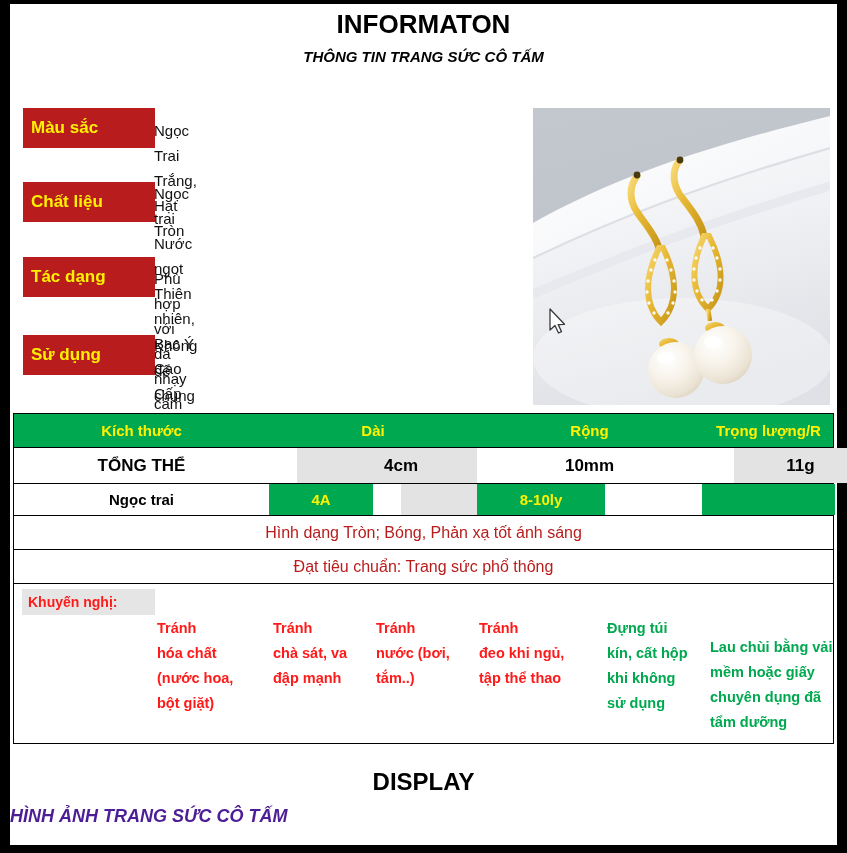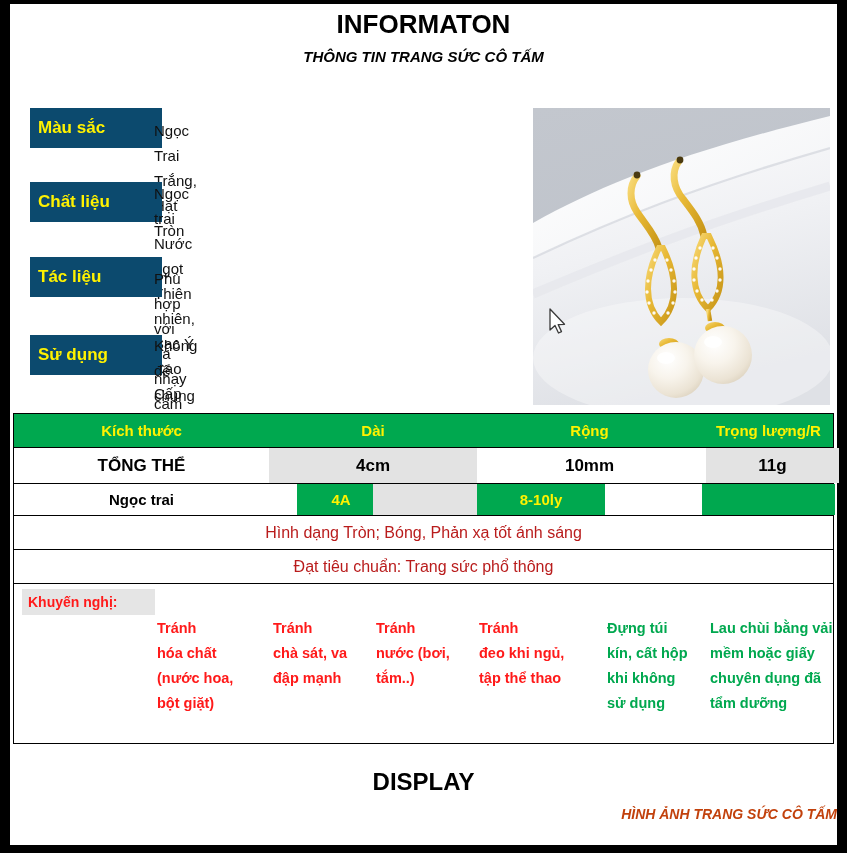--- a/index.html
+++ b/index.html
@@ -46,23 +46,23 @@
     font-size: 15px;
     font-weight: bold;
     font-style: italic;
     color: #000000;
   }
 
   
   .spec-row { position: absolute; left: 4px; }
   .spec-label {
     position: absolute;
-    left: 16px;
+    left: 9px;
     width: 132px;
-    background: #0c4a6e;
+    background: #b91c1c;
     color: #FFF200;
     font-size: 17px;
     font-weight: bold;
     display: flex;
     align-items: center;
     padding-left: 8px;
   }
   .spec-value {
     position: absolute;
     left: 140px;
@@ -117,21 +117,21 @@
 
   .hdr-row { height: 34px; background: #00A84F; border-bottom: 1.6px solid #000; }
   .hdr-row .tcell { color: #FFF200; font-weight: bold; font-size: 15px; }
 
   .size-row { height: 36px; border-bottom: 1.6px solid #000; }
   .size-row .tcell { font-weight: bold; color: #000; font-size: 17px; }
 
   .pearl-row { height: 32px; border-bottom: 1.6px solid #000; }
   .pearl-row .tcell { font-weight: bold; font-size: 15px; }
 
-  .gray { background: #e3e3e3; }
+  .gray { background: #e3e3e3; margin-left: 28px; }
   .greenfill { background: #00A84F; color: #FFF200 !important; }
   .whitefill { background: #ffffff; }
 
   .note-row {
     height: 34px;
     border-bottom: 1.6px solid #000;
     display: flex;
     align-items: center;
     justify-content: center;
     font-size: 16px;
@@ -168,25 +168,25 @@
     position: absolute;
     left: 0; top: 764px; width: 827px;
     text-align: center;
     font-size: 24px;
     font-weight: bold;
     color: #000;
   }
   .footer-sub {
     position: absolute;
     left: 0; top: 802px; width: 827px;
-    text-align: right;
-    font-size: 14px;
+    text-align: left;
+    font-size: 18px;
     font-weight: bold;
     font-style: italic;
-    color: #c2410c;
+    color: #4c1d95;
   }
 </style>
 </head>
 <body>
 
 <div id="page">
   <div class="canvas">
 
     <div class="header-title">INFORMATON</div>
     <div class="header-sub">THÔNG TIN TRANG SỨC CÔ TẤM</div>
@@ -196,21 +196,21 @@
       <div class="spec-value" style="top:10px;">Ngọc Trai Trắng, Hạt Tròn</div>
     </div>
 
     <div class="spec-row" style="top:178px;height:40px;">
       <div class="spec-label" style="top:0;height:40px;">Chất liệu</div>
       <div class="spec-value" style="top:-1px;">Ngọc trai Nước ngọt Thiên nhiên, Bạc Ý Cao
 Cấp S925 nạm Zirconia</div>
     </div>
 
     <div class="spec-row" style="top:253px;height:40px;">
-      <div class="spec-label" style="top:0;height:40px;">Tác liệu</div>
+      <div class="spec-label" style="top:0;height:40px;">Tác dạng</div>
       <div class="spec-value" style="top:9px;">Phù hợp với da nhạy cảm</div>
     </div>
 
     <div class="spec-row" style="top:331px;height:40px;">
       <div class="spec-label" style="top:0;height:40px;">Sử dụng</div>
       <div class="spec-value" style="top:-2px;">Không để chung với vật kim loại khác,
 lau sạch khi dính đồ ăn và rượu</div>
     </div>
 
     <div class="photo">
@@ -317,21 +317,21 @@
 
       <div class="trow size-row">
         <div class="tcell whitefill" style="left:0;width:255px;">TỔNG THỂ</div>
         <div class="tcell gray" style="left:255px;width:208px;">4cm</div>
         <div class="tcell whitefill" style="left:463px;width:225px;">10mm</div>
         <div class="tcell gray" style="left:692px;width:133px;">11g</div>
       </div>
 
       <div class="trow pearl-row">
         <div class="tcell whitefill" style="left:0;width:255px;color:#000;">Ngọc trai</div>
-        <div class="tcell greenfill" style="left:255px;width:88px;margin-left:28px;">4A</div>
+        <div class="tcell greenfill" style="left:255px;width:104px;">4A</div>
         <div class="tcell gray" style="left:359px;width:104px;"></div>
         <div class="tcell greenfill" style="left:463px;width:128px;">8-10ly</div>
         <div class="tcell whitefill" style="left:591px;width:97px;"></div>
         <div class="tcell greenfill" style="left:688px;width:133px;"></div>
       </div>
 
       <div class="note-row">Hình dạng Tròn; Bóng, Phản xạ tốt ánh sáng</div>
       <div class="note-row">Đạt tiêu chuẩn: Trang sức phổ thông</div>
 
       <div class="rec-block">
@@ -347,21 +347,21 @@
         <div class="rec-col rec-red" style="left:362px;width:100px;">Tránh
 nước (bơi,
 tắm..)</div>
         <div class="rec-col rec-red" style="left:465px;width:112px;">Tránh
 đeo khi ngủ,
 tập thể thao</div>
         <div class="rec-col rec-green" style="left:593px;width:100px;">Đựng túi
 kín, cất hộp
 khi không
 sử dụng</div>
-        <div class="rec-col rec-green" style="left:696px;width:126px;">Lau chùi bằng vải
+        <div class="rec-col rec-green" style="left:696px;width:126px;margin-top:19px;">Lau chùi bằng vải
 mềm hoặc giấy
 chuyên dụng đã
 tẩm dưỡng</div>
       </div>
     </div>
 
     <div class="footer-title">DISPLAY</div>
     <div class="footer-sub">HÌNH ẢNH TRANG SỨC CÔ TẤM</div>
 
   </div>

